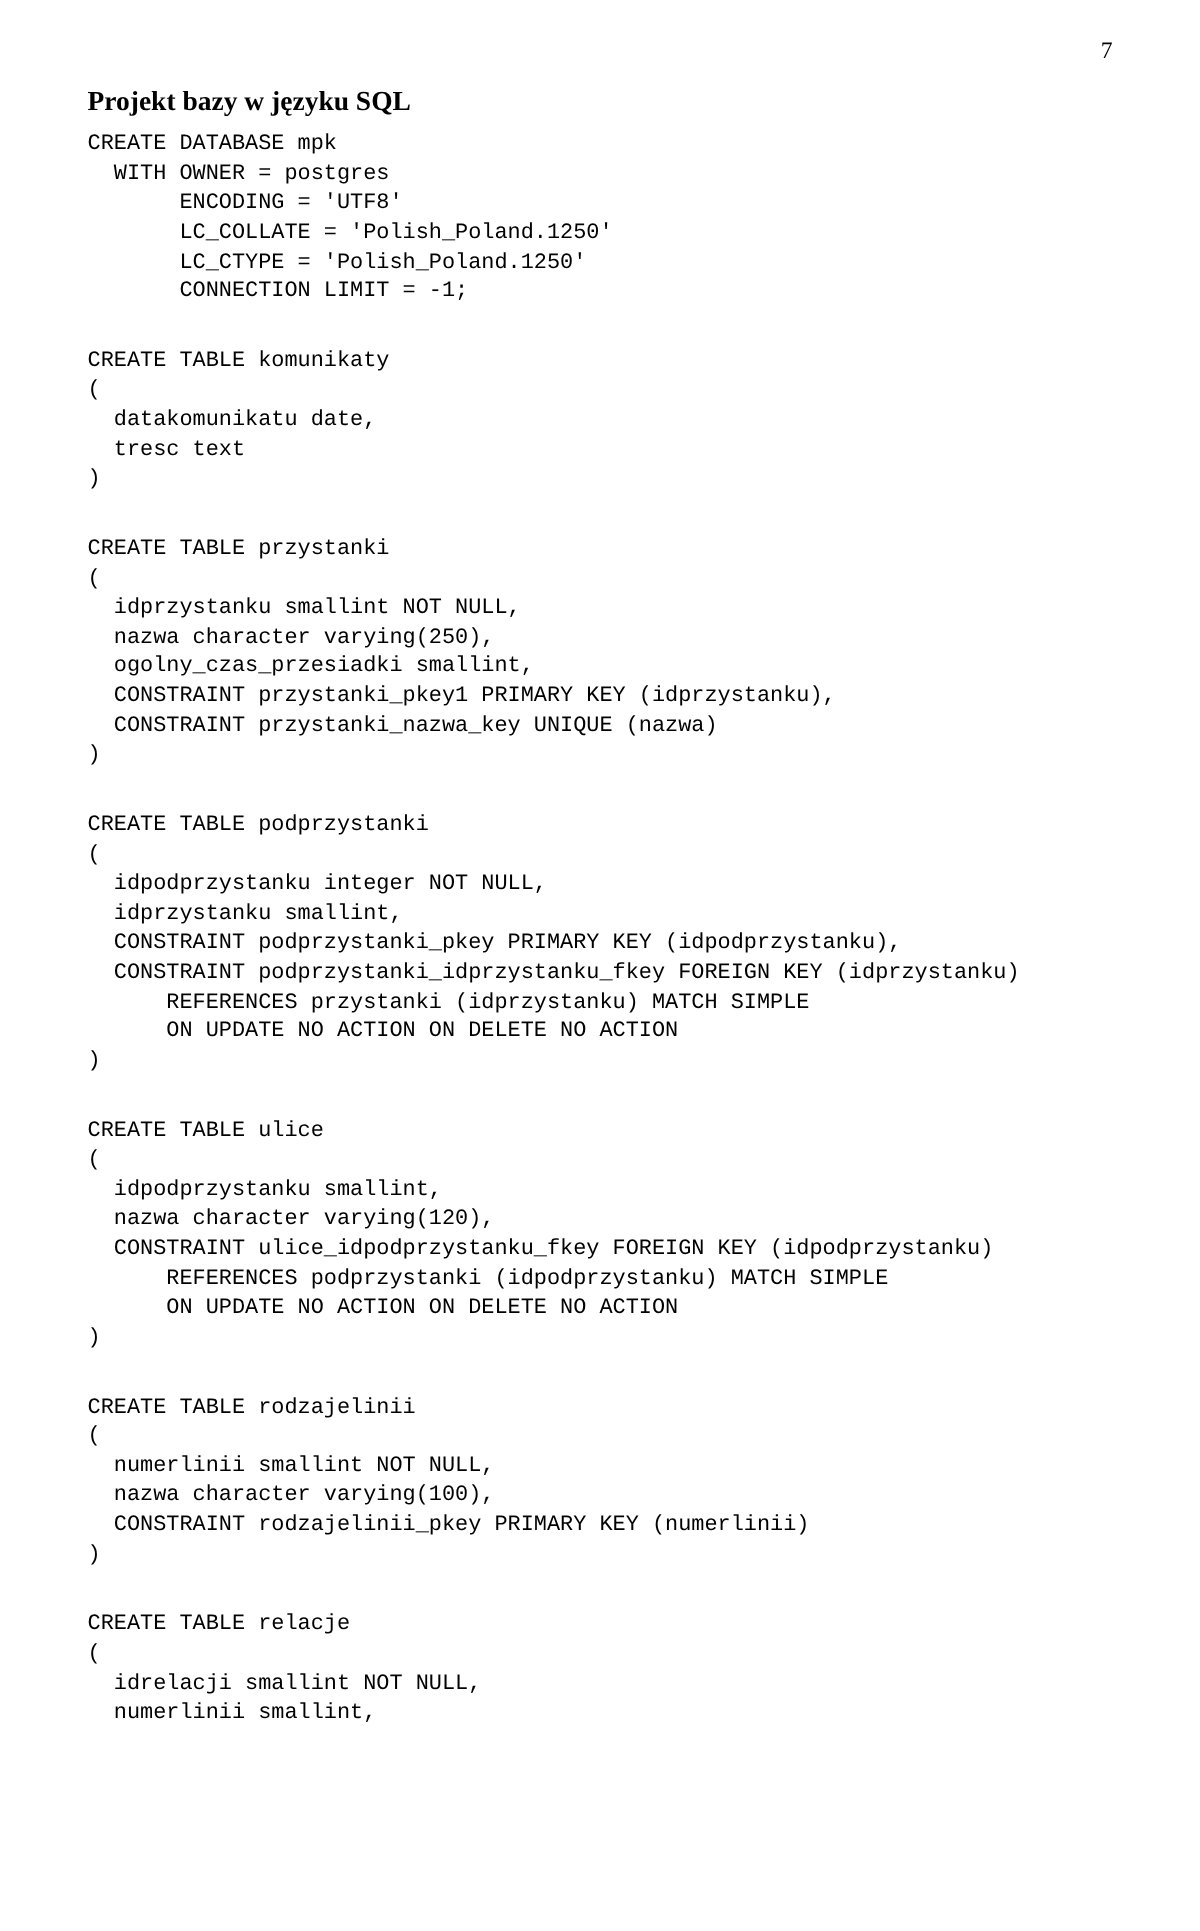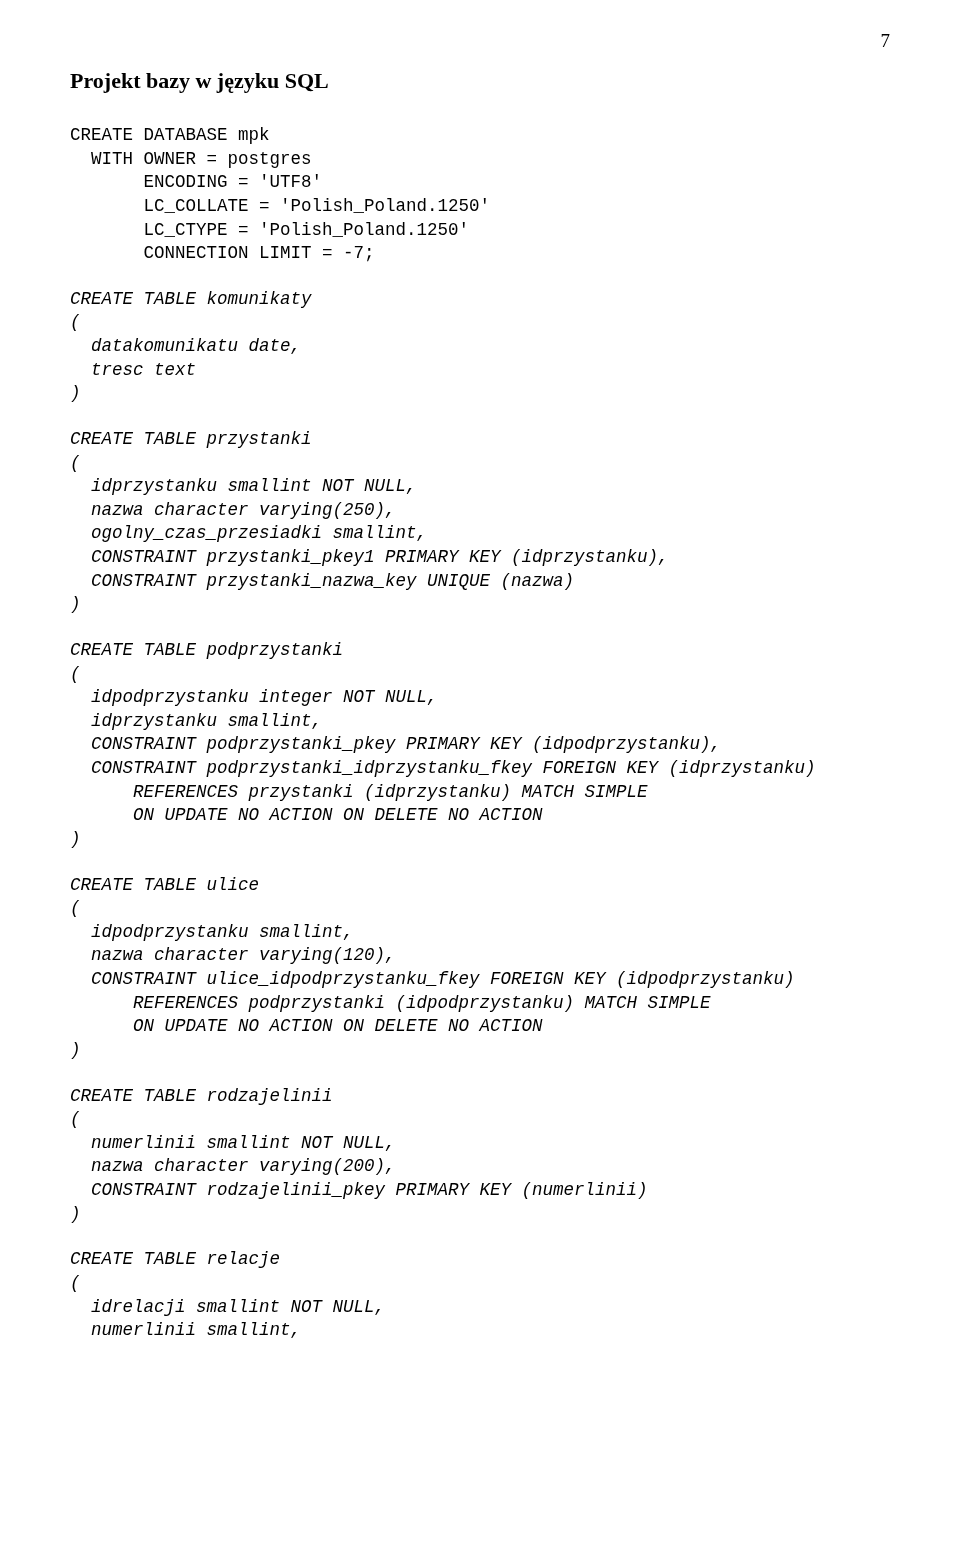--- a/index.html
+++ b/index.html
@@ -14,43 +14,43 @@
 .page-number {
   text-align: right;
   font-size: 19px;
   font-family: Georgia, "Times New Roman", serif;
   margin-bottom: 16px;
 }
 .heading {
   font-size: 22px;
   font-weight: bold;
   font-family: Georgia, "Times New Roman", serif;
-  margin-bottom: 30px;
+  margin-bottom: 10px;
 }
 .code-block {
   font-family: "Courier New", Courier, monospace;
   font-size: 17.5px;
   line-height: 1.35;
   white-space: pre;
 }
-.code-block + .code-block { margin-top: 22px; font-style: italic; }
+.code-block + .code-block { margin-top: 32px; }
 </style>
 </head>
 <body>
 
 <div class="page-number">7</div>
 
 <div class="heading">Projekt bazy w języku SQL</div>
 
 <div class="code-block">CREATE DATABASE mpk
   WITH OWNER = postgres
        ENCODING = 'UTF8'
        LC_COLLATE = 'Polish_Poland.1250'
        LC_CTYPE = 'Polish_Poland.1250'
-       CONNECTION LIMIT = -7;</div>
+       CONNECTION LIMIT = -1;</div>
 <div class="code-block">CREATE TABLE komunikaty
 (
   datakomunikatu date,
   tresc text
 )</div>
 <div class="code-block">CREATE TABLE przystanki
 (
   idprzystanku smallint NOT NULL,
   nazwa character varying(250),
   ogolny_czas_przesiadki smallint,
@@ -70,19 +70,19 @@
 (
   idpodprzystanku smallint,
   nazwa character varying(120),
   CONSTRAINT ulice_idpodprzystanku_fkey FOREIGN KEY (idpodprzystanku)
       REFERENCES podprzystanki (idpodprzystanku) MATCH SIMPLE
       ON UPDATE NO ACTION ON DELETE NO ACTION
 )</div>
 <div class="code-block">CREATE TABLE rodzajelinii
 (
   numerlinii smallint NOT NULL,
-  nazwa character varying(200),
+  nazwa character varying(100),
   CONSTRAINT rodzajelinii_pkey PRIMARY KEY (numerlinii)
 )</div>
 <div class="code-block">CREATE TABLE relacje
 (
   idrelacji smallint NOT NULL,
   numerlinii smallint,</div>
 
 </body></html>

